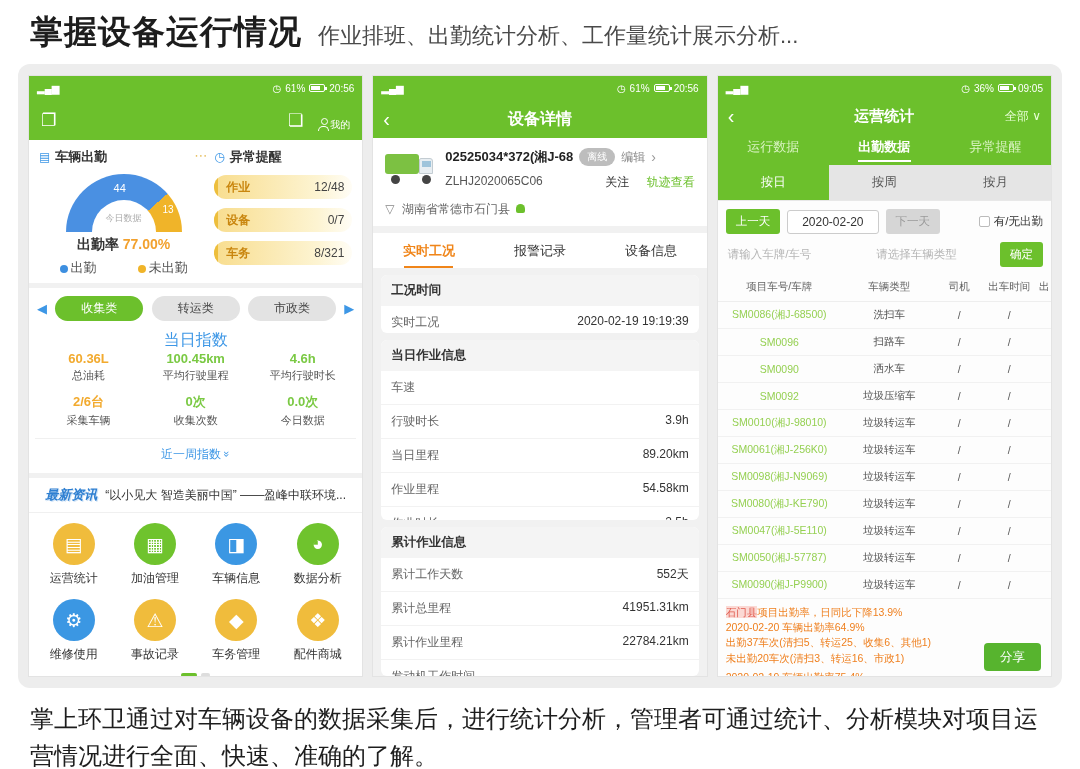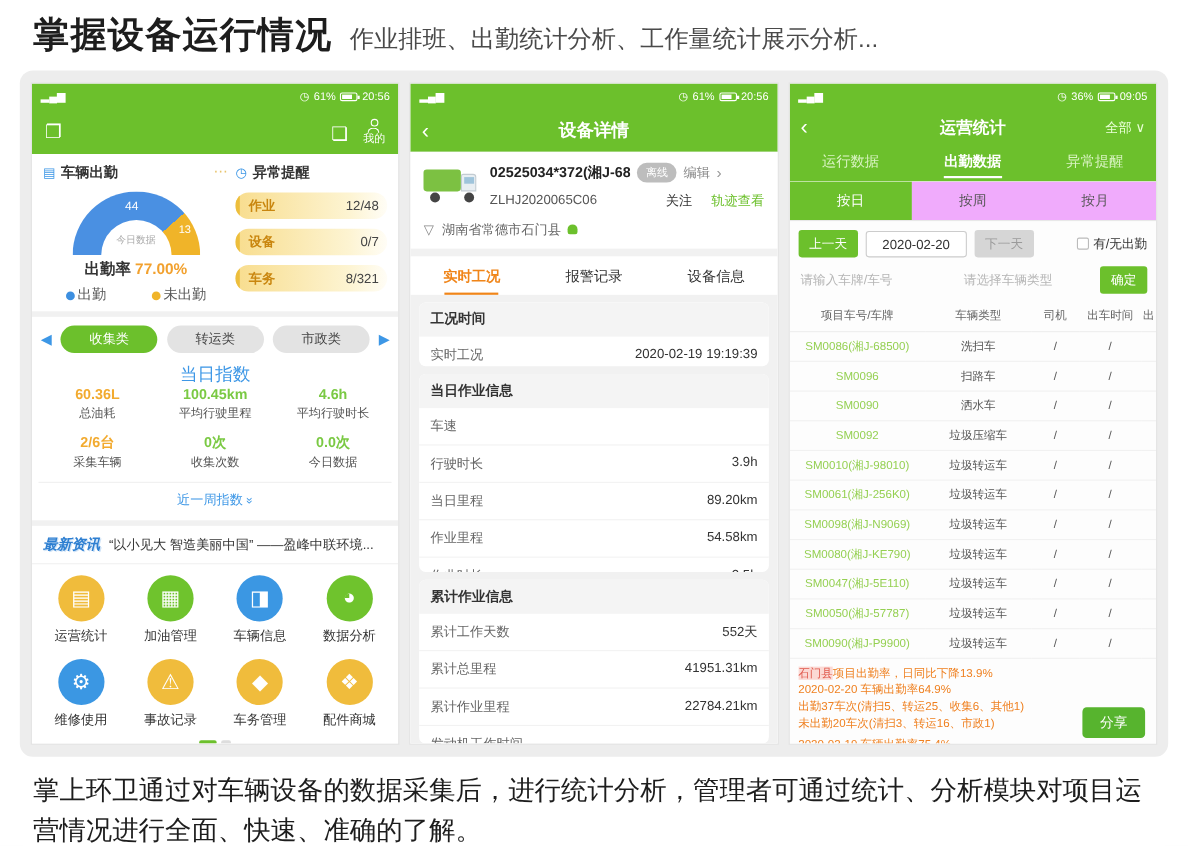--- a/index.html
+++ b/index.html
@@ -22,21 +22,21 @@
   .sb-left, .sb-right { display:flex; align-items:center; gap:4px; }
   .battery { width:16px; height:8px; border:1px solid #fff; border-radius:2px; position:relative; }
   .battery::after { content:""; position:absolute; left:1px; top:1px; bottom:1px; width:9px; background:#fff; }
   .battery::before { content:""; position:absolute; right:-3px; top:2px; width:2px; height:3px; background:#fff; }
 
   
   .p1-nav { height:40px; display:flex; align-items:center; justify-content:space-between; padding:0 12px; }
   .p1-nav .left-ic { font-size:17px; }
   .p1-nav .right { display:flex; align-items:flex-end; gap:14px; }
   .scan-ic { font-size:17px; }
-  .mine { display:flex; flex-direction:column; align-items:center; font-size:10px; line-height:1.1; }
+  .mine { display:flex; flex-direction:row; align-items:center; font-size:10px; line-height:1.1; }
   .person-ic { position:relative; width:13px; height:13px; }
   .person-ic::before { content:""; position:absolute; top:0; left:3.5px; width:5px; height:5px; border:1.5px solid #fff; border-radius:50%; }
   .person-ic::after { content:""; position:absolute; bottom:0; left:0.5px; width:9px; height:4px; border:1.5px solid #fff; border-bottom:none; border-radius:5px 5px 0 0; }
   .p1-body { flex:1; background:#f1f1f1; display:flex; flex-direction:column; gap:5px; overflow:hidden; }
   .card { background:#fff; }
   .p1-cards { display:flex; padding:8px 10px 6px; gap:6px; }
   .att-card { width:54%; position:relative; }
   .card-head { display:flex; align-items:center; gap:5px; font-size:13px; font-weight:bold; color:#333; }
   .head-ic { color:#3d97e6; font-size:12px; }
   .menu-dots { position:absolute; right:0; top:0; color:#e8c36a; font-size:13px; letter-spacing:1px; }
@@ -121,21 +121,21 @@
 
   
   .p3-titlebar { height:32px; display:flex; align-items:center; justify-content:center; position:relative; font-size:15px; font-weight:bold; }
   .p3-all { position:absolute; right:10px; font-size:12px; font-weight:normal; color:#eaffd8; }
   .p3-tabs { display:flex; text-align:center; padding-bottom:0; }
   .p3-tab { flex:1; font-size:13px; color:#d9f3c2; padding:6px 0 9px; }
   .p3-tab.active { color:#fff; font-weight:bold; position:relative; }
   .p3-tab.active::after { content:""; position:absolute; left:26%; right:26%; bottom:3px; height:2px; background:#fff; }
   .p3-body { flex:1; background:#fdfdfd; display:flex; flex-direction:column; overflow:hidden; }
   .period-tabs { display:flex; border-bottom:1px solid #e8e8e8; }
-  .period-tab { flex:1; text-align:center; font-size:12.5px; color:#555; padding:9px 0; background:#f0abfc; }
+  .period-tab { flex:1; text-align:center; font-size:12.5px; color:#555; padding:9px 0; background:#e5e5e5; }
   .period-tab.active { background:#6cc02c; color:#fff; }
   .date-row { display:flex; align-items:center; gap:7px; padding:8px 8px 0; }
   .btn-green { background:#6cc02c; color:#fff; font-size:11.5px; border-radius:3px; padding:5px 10px; }
   .btn-gray { background:#d6d6d6; color:#9a9a9a; font-size:11.5px; border-radius:3px; padding:5px 10px; }
   .date-box { border:1px solid #ccc; border-radius:3px; background:#fff; font-size:12px; color:#333; padding:4px 14px; }
   .chk-wrap { display:flex; align-items:center; gap:4px; margin-left:auto; font-size:11.5px; color:#333; }
   .chk { width:11px; height:11px; border:1px solid #bbb; background:#fff; border-radius:2px; }
   .filter-row { display:flex; align-items:center; gap:8px; padding:8px 8px 6px; }
   .ph-input { flex:1.2; font-size:11.5px; color:#b5b5b5; padding:5px 2px; }
   .ph-select { flex:1; font-size:11.5px; color:#b5b5b5; padding:5px 2px; }
@@ -267,21 +267,21 @@
                 <div class="stat-label">今日数据</div>
               </div>
           </div>
           <div class="week-link">
             <span>近一周指数</span>
             <span class="rot90">»</span>
           </div>
         </div>
 
         <div class="card">
-          <div class="news-bar" style="border-bottom:1px solid #f0f0f0;">
+          <div class="news-bar" style="border-bottom:1px solid #f0f0f0;justify-content:center;">
             <span class="news-badge">最新资讯</span>
             <span class="news-text">“以小见大 智造美丽中国” ——盈峰中联环境...</span>
           </div>
           <div class="apps-card">
             <div class="apps-grid">
               <div>
                   <div class="app-ic bg-yellow">▤</div>
                   <div class="app-label">运营统计</div>
                 </div>
               <div>

